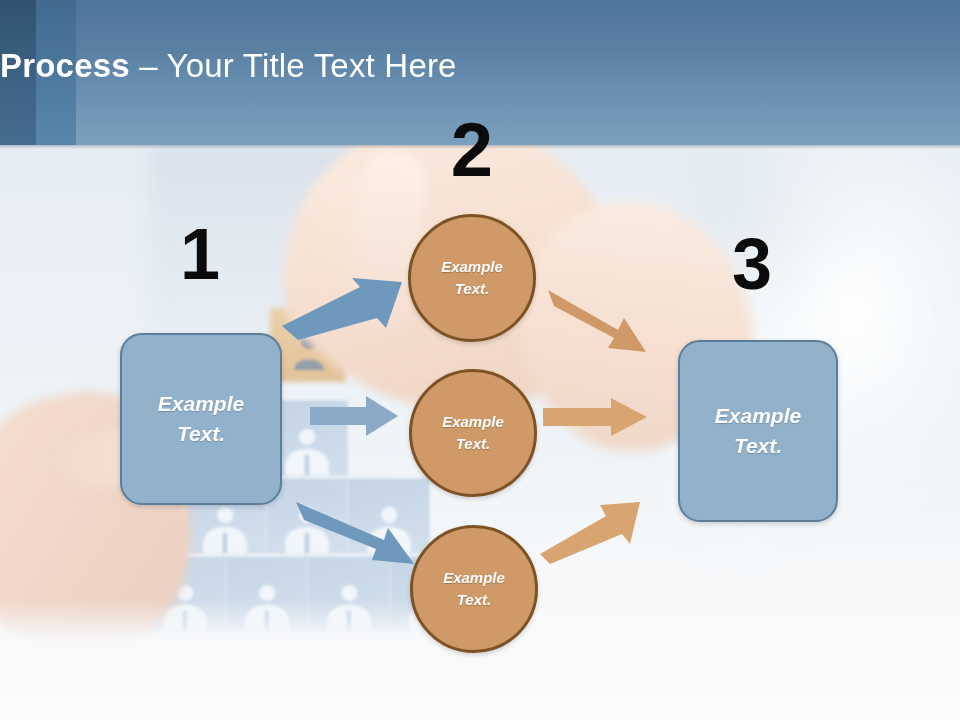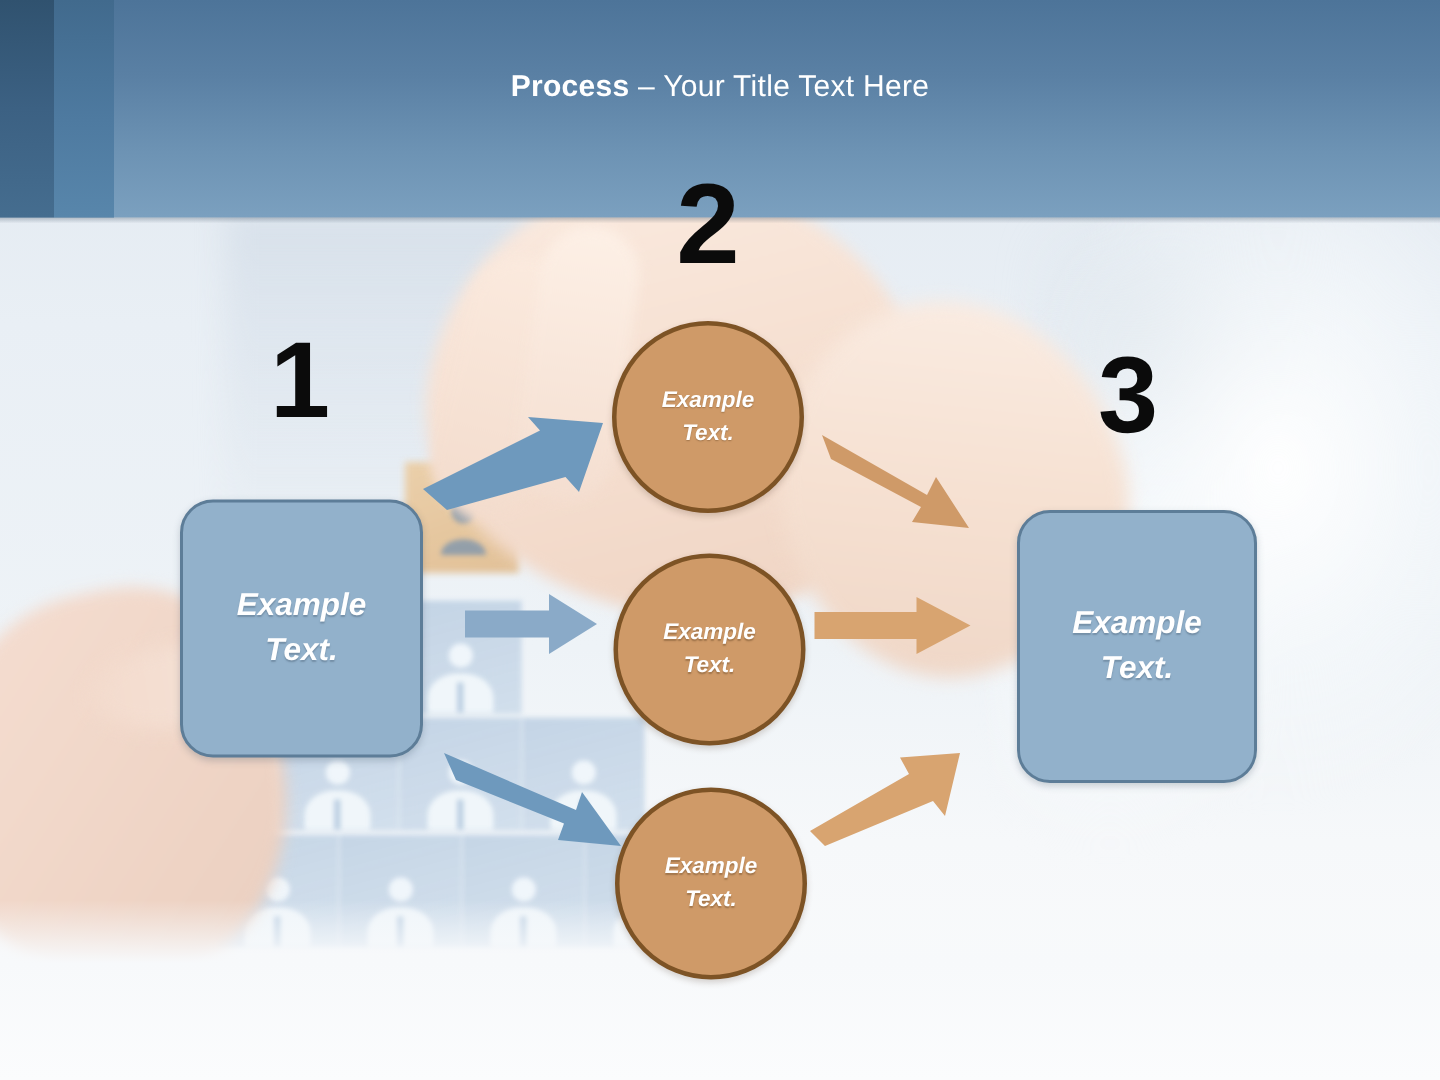--- a/index.html
+++ b/index.html
@@ -202,22 +202,22 @@
   .header-shadow {
     position: absolute;
     left: 0; top: 145px;
     width: 960px; height: 4px;
     background: linear-gradient(180deg, rgba(40,60,80,0.28), rgba(40,60,80,0));
     z-index: 6;
   }
   .title {
     position: absolute;
     left: 0; right: 0; top: 47px;
-    text-align: center;
-    font-size: 20px;
+    text-align: left;
+    font-size: 33px;
     color: #ffffff;
     letter-spacing: 0.2px;
     white-space: nowrap;
     z-index: 7;
   }
   .title .strong { font-weight: bold; }
   .title .light  { font-weight: normal; }
 
   
   .step-num {

